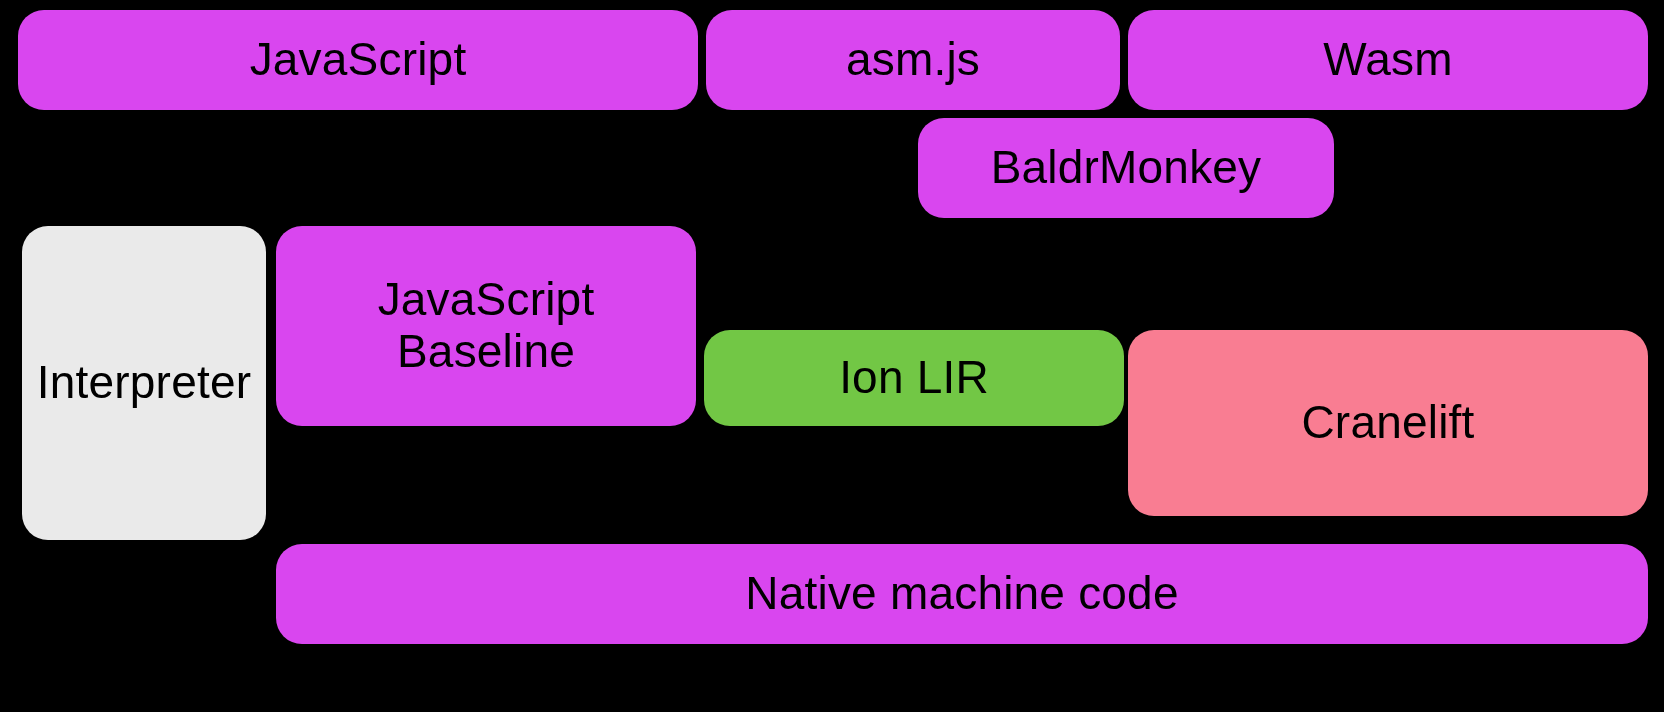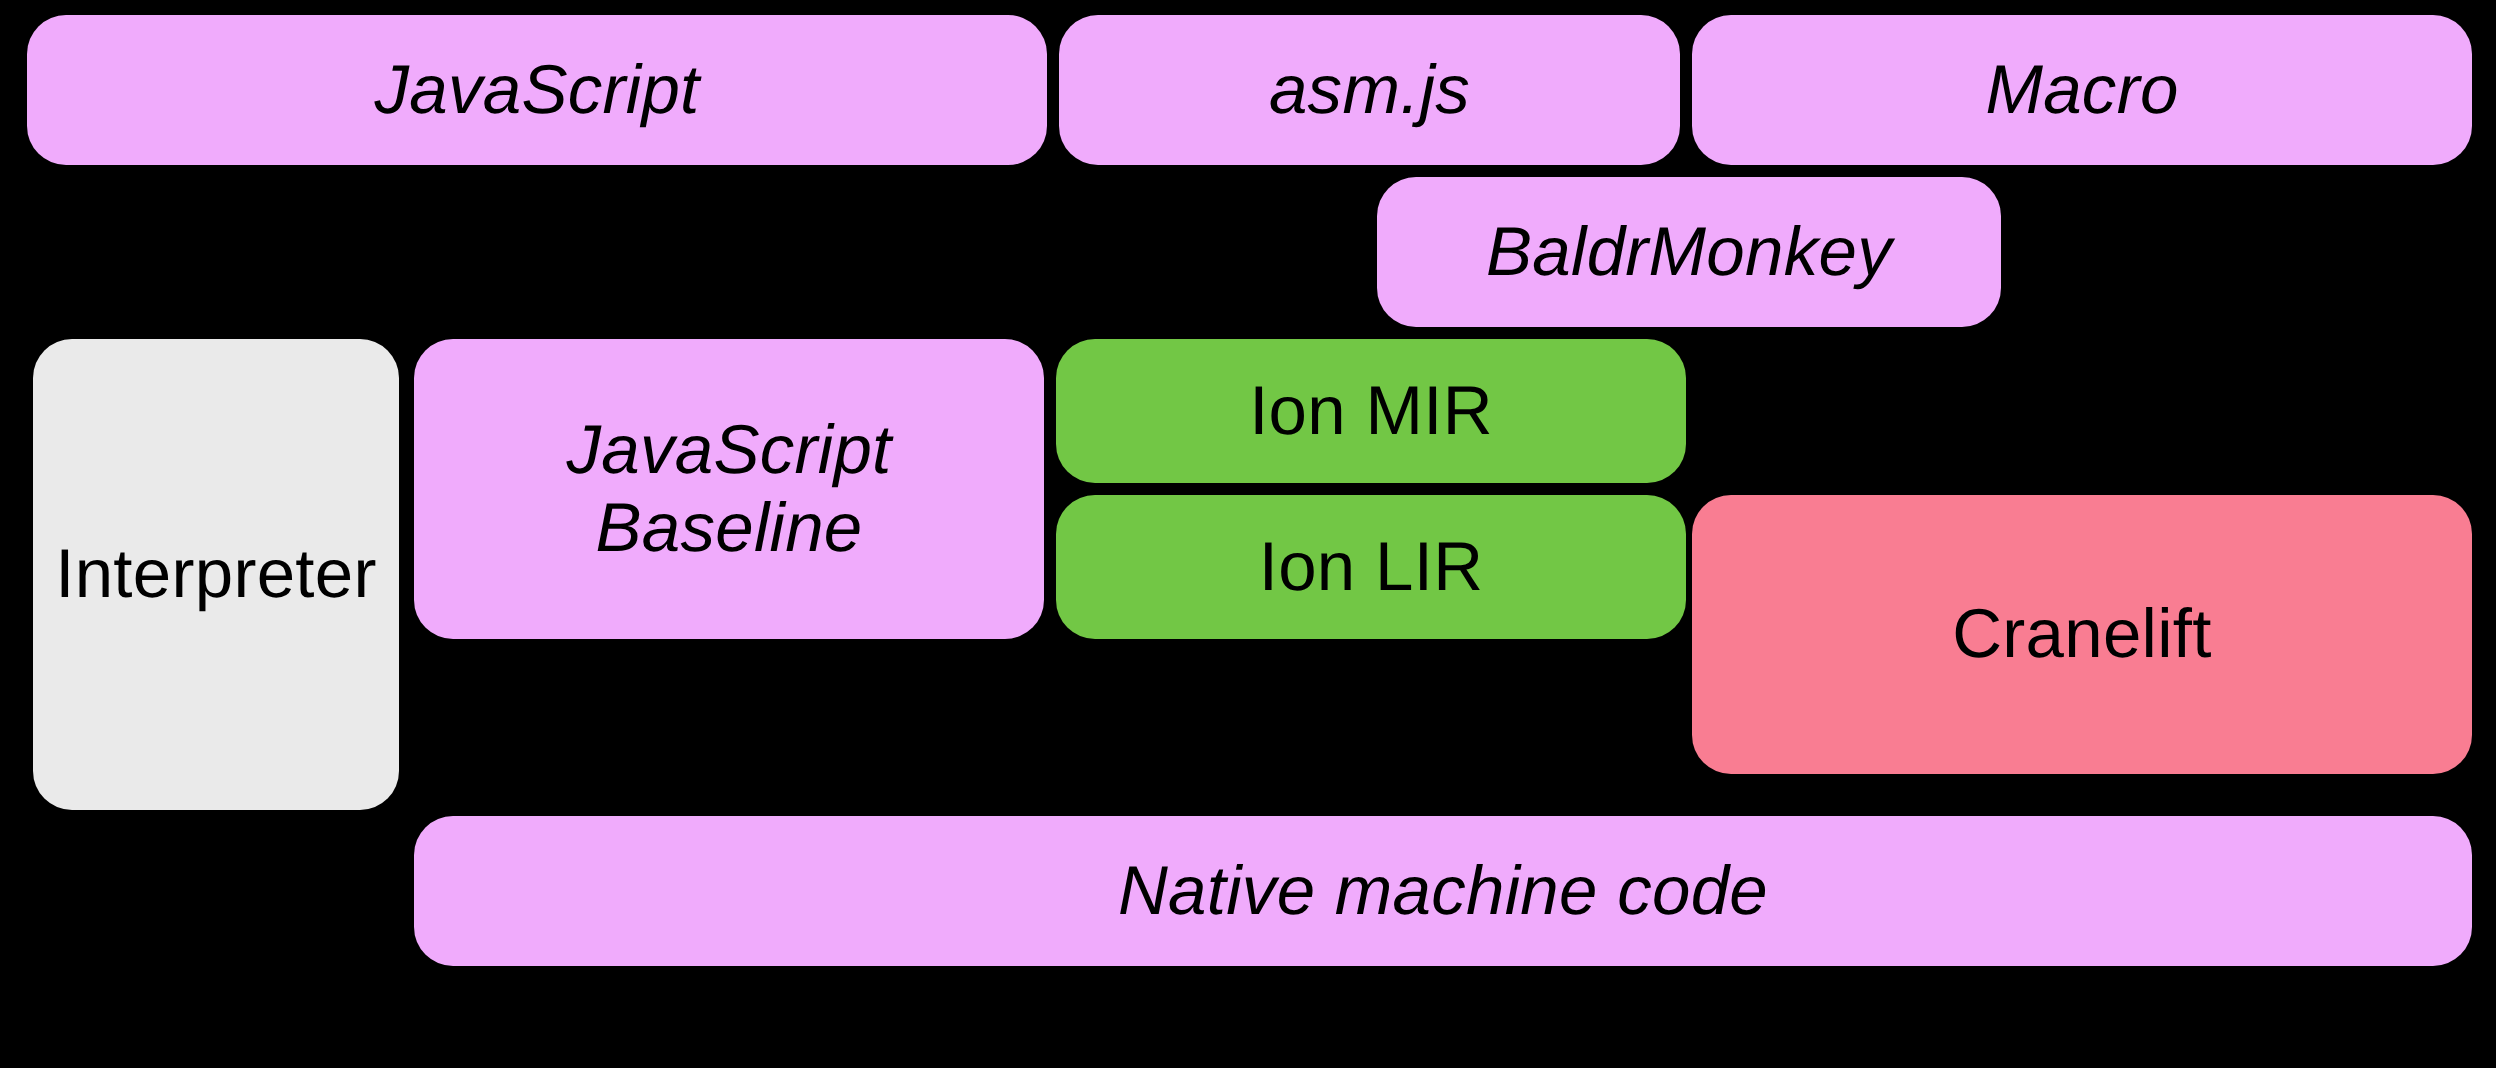--- a/index.html
+++ b/index.html
@@ -24,45 +24,44 @@
     text-align: center;
     border-radius: 26px;
     color: #000000;
     font-size: 46px;
     line-height: 1.13;
     font-weight: 400;
     letter-spacing: 0.2px;
     white-space: pre-line;
     user-select: none;
   }
-  .fill-white  { background: #f0abfc; font-style: italic; }
+  .fill-white  { background: #d946ef; }
   .fill-gray   { background: #EAEAEA; }
   .fill-green  { background: #72C745; }
   .fill-pink   { background: #F97D92; }
 </style>
 </head>
 <body>
 
 <div id="stage">
 
   <div class="node fill-white" style="left:18px; top:10px; width:680px; height:100px;">JavaScript</div>
 
   <div class="node fill-white" style="left:706px; top:10px; width:414px; height:100px;">asm.js</div>
 
-  <div class="node fill-white" style="left:1128px; top:10px; width:520px; height:100px;">Macro</div>
+  <div class="node fill-white" style="left:1128px; top:10px; width:520px; height:100px;">Wasm</div>
 
 
   <div class="node fill-white" style="left:918px; top:118px; width:416px; height:100px;">BaldrMonkey</div>
 
   <div class="node fill-gray" style="left:22px; top:226px; width:244px; height:314px;">Interpreter</div>
 
   <div class="node fill-white" style="left:276px; top:226px; width:420px; height:200px;">JavaScript
 Baseline</div>
 
-  <div class="node fill-green" style="left:704px; top:226px; width:420px; height:96px;">Ion MIR</div>
 
   <div class="node fill-green" style="left:704px; top:330px; width:420px; height:96px;">Ion LIR</div>
 
   <div class="node fill-pink" style="left:1128px; top:330px; width:520px; height:186px;">Cranelift</div>
 
 
   <div class="node fill-white" style="left:276px; top:544px; width:1372px; height:100px;">Native machine code</div>
 
 </div>
 

